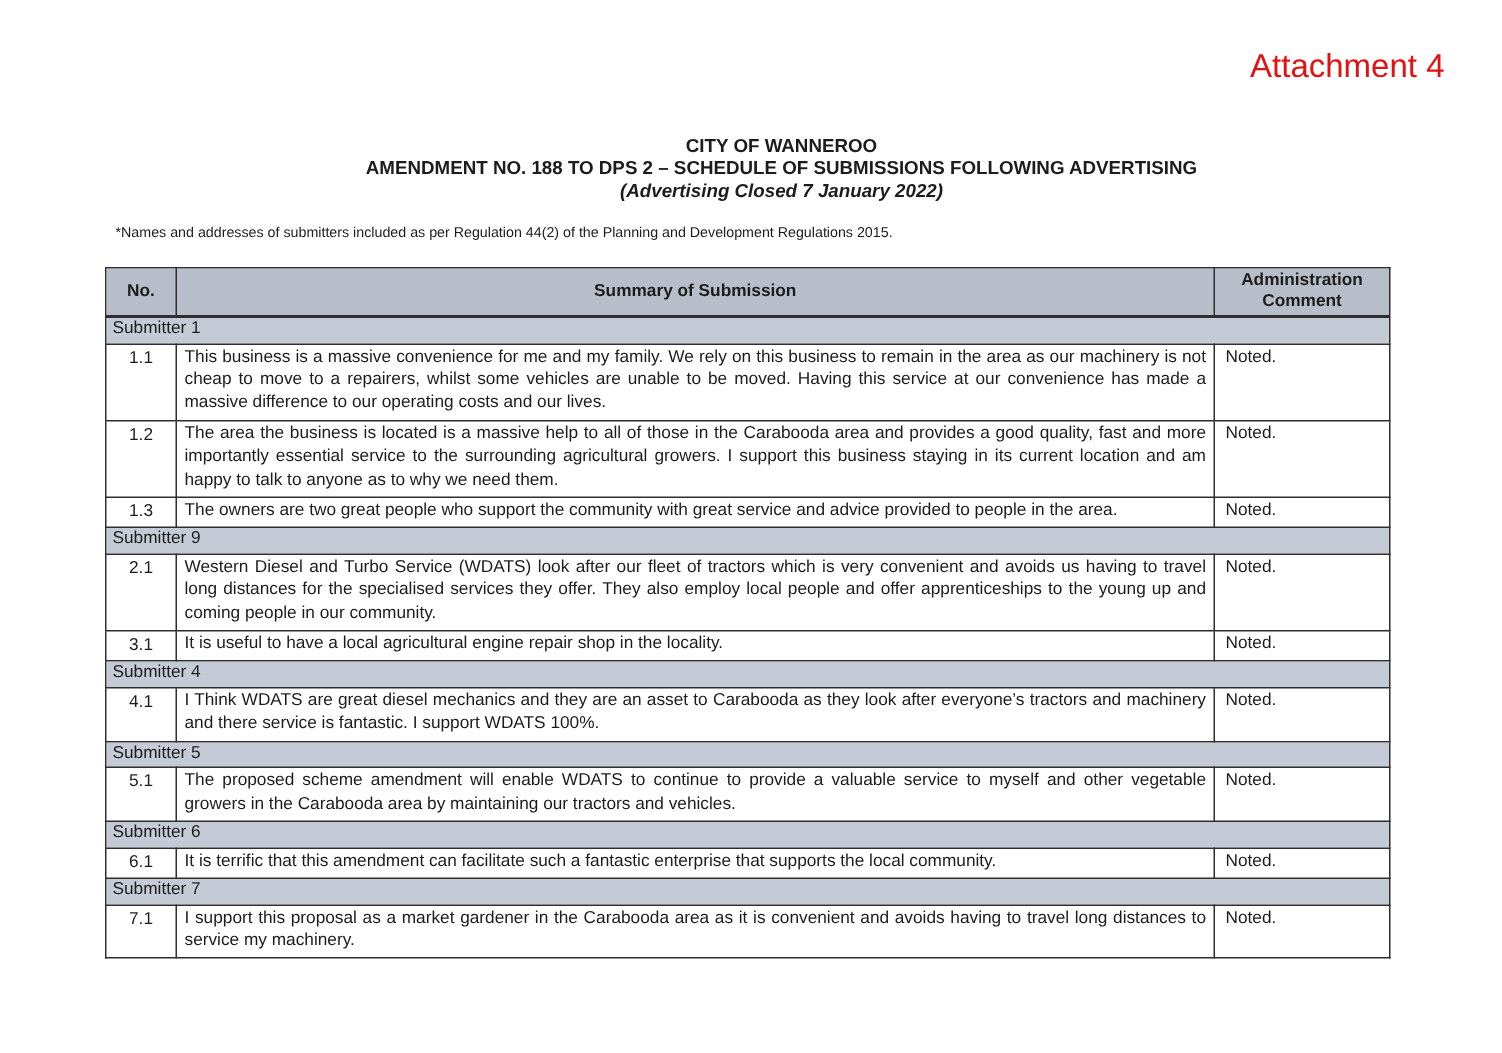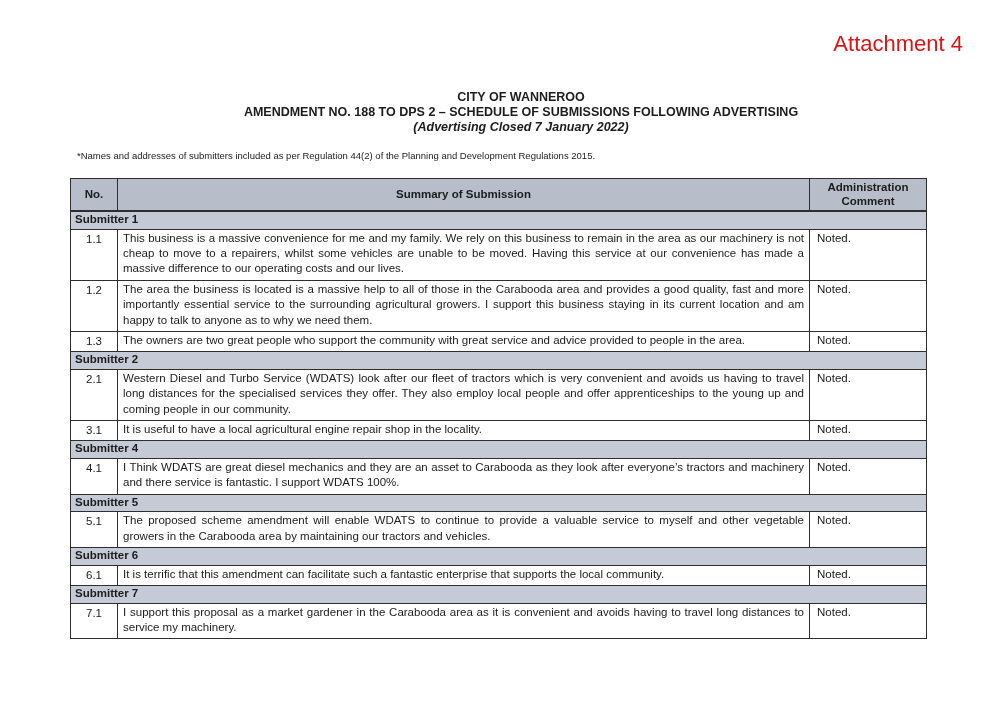--- a/index.html
+++ b/index.html
@@ -73,21 +73,21 @@
     padding: 2px 3px;
     line-height: 13.5px;
     height: 24px;
     border-bottom-width: 2px;
   }
   .col-no  { width: 40px; }
   .col-sum { width: 685px; }
   .col-com { width: 110px; }
   td.group-cell {
     background: var(--group_band_bg, #c5cbd6);
-    font-weight: bold;
+    font-weight: normal;
     padding: 1px 16px 2px 4px;
     line-height: 13.5px;
   }
   td.no-cell {
     text-align: center;
     vertical-align: top;
     padding: 2px 1px 2px 1px;
     line-height: 15.4px;
     margin-top: 21px;
   }
@@ -139,21 +139,21 @@
           <td class="no-cell">1.2</td>
           <td class="summary-cell">The area the business is located is a massive help to all of those in the Carabooda area and provides a good quality, fast and more importantly essential service to the surrounding agricultural growers. I support this business staying in its current location and am happy to talk to anyone as to why we need them.</td>
           <td class="comment-cell">Noted.</td>
         </tr>
         <tr>
           <td class="no-cell">1.3</td>
           <td class="summary-cell">The owners are two great people who support the community with great service and advice provided to people in the area.</td>
           <td class="comment-cell">Noted.</td>
         </tr>
         <tr>
-          <td class="group-cell" colspan="3">Submitter 2</td>
+          <td class="group-cell" colspan="3">Submitter 9</td>
         </tr>
         <tr>
           <td class="no-cell">2.1</td>
           <td class="summary-cell">Western Diesel and Turbo Service (WDATS) look after our fleet of tractors which is very convenient and avoids us having to travel long distances for the specialised services they offer. They also employ local people and offer apprenticeships to the young up and coming people in our community.</td>
           <td class="comment-cell">Noted.</td>
         </tr>
         <tr>
           <td class="no-cell">3.1</td>
           <td class="summary-cell">It is useful to have a local agricultural engine repair shop in the locality.</td>
           <td class="comment-cell">Noted.</td>

